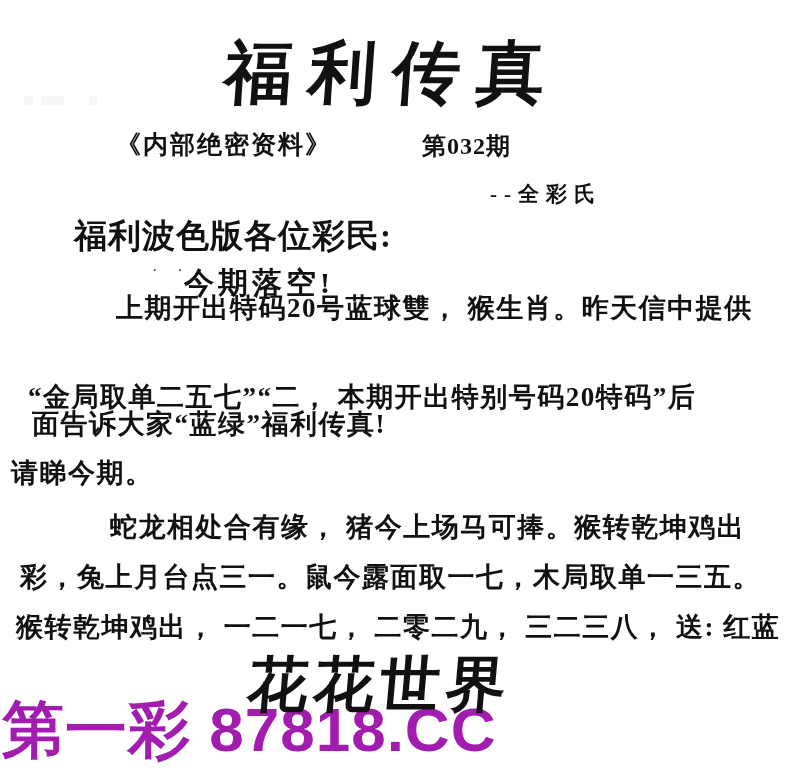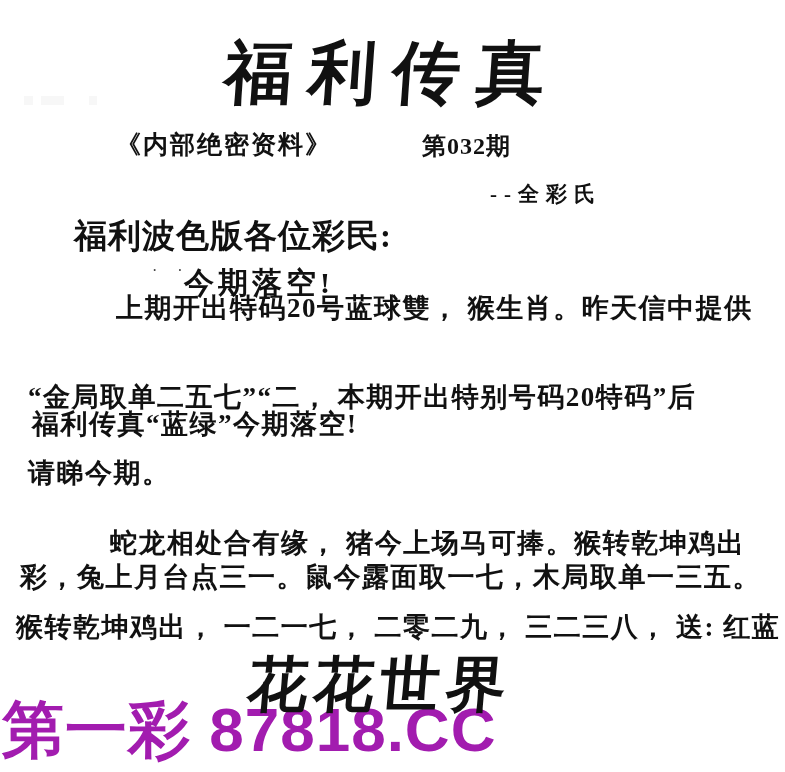--- a/index.html
+++ b/index.html
@@ -62,22 +62,22 @@
     letter-spacing: 4px;
   }
   .body-line {
     font-size: 27px;
     font-weight: bold;
     letter-spacing: 1.5px;
   }
   .p1l1 { left: 116px; top: 290px; }
   .p1l2 { left: 28px;  top: 356px; margin-top: 23px; }
   .p1l3 { left: 32px;  top: 406px; }
-  .p1l4 { left: 28px;  top: 455px; }
-  .p2l1 { left: 110px; top: 509px; margin-top: 16px; }
+  .p1l4 { left: 11px;  top: 455px; }
+  .p2l1 { left: 110px; top: 509px; }
   .p2l2 { left: 20px;  top: 559px; text-align: center; }
   .p2l3 { left: 16px;  top: 609px; }
 
   .footer-calligraphy {
     left: 248px; top: 645px;
     font-size: 60px;
     font-weight: bold;
     letter-spacing: 6px;
     transform: skewX(-5deg);
     z-index: 3;
@@ -110,21 +110,21 @@
 
 <div class="abs signature">--全彩氏</div>
 
 <div class="abs salutation">福利波色版各位彩民:</div>
 
 <div class="abs greeting-marks">· ·</div>
 <div class="abs greeting">今期落空!</div>
 
 <div class="abs body-line p1l1">上期开出特码20号蓝球雙， 猴生肖。昨天信中提供</div>
 <div class="abs body-line p1l2">“金局取单二五七”“二， 本期开出特别号码20特码”后</div>
-<div class="abs body-line p1l3">福利传真“蓝绿”今期落空!</div>
+<div class="abs body-line p1l3">面告诉大家“蓝绿”福利传真!</div>
 <div class="abs body-line p1l4">请睇今期。</div>
 
 <div class="abs body-line p2l1">蛇龙相处合有缘， 猪今上场马可捧。猴转乾坤鸡出</div>
 <div class="abs body-line p2l2">彩，兔上月台点三一。鼠今露面取一七，木局取单一三五。</div>
 <div class="abs body-line p2l3">猴转乾坤鸡出， 一二一七， 二零二九， 三二三八， 送: 红蓝</div>
 
 <div class="abs footer-calligraphy">花花世界</div>
 
 <div class="abs watermark" style="color: #a21caf;">第一彩 87818.CC</div>
 

